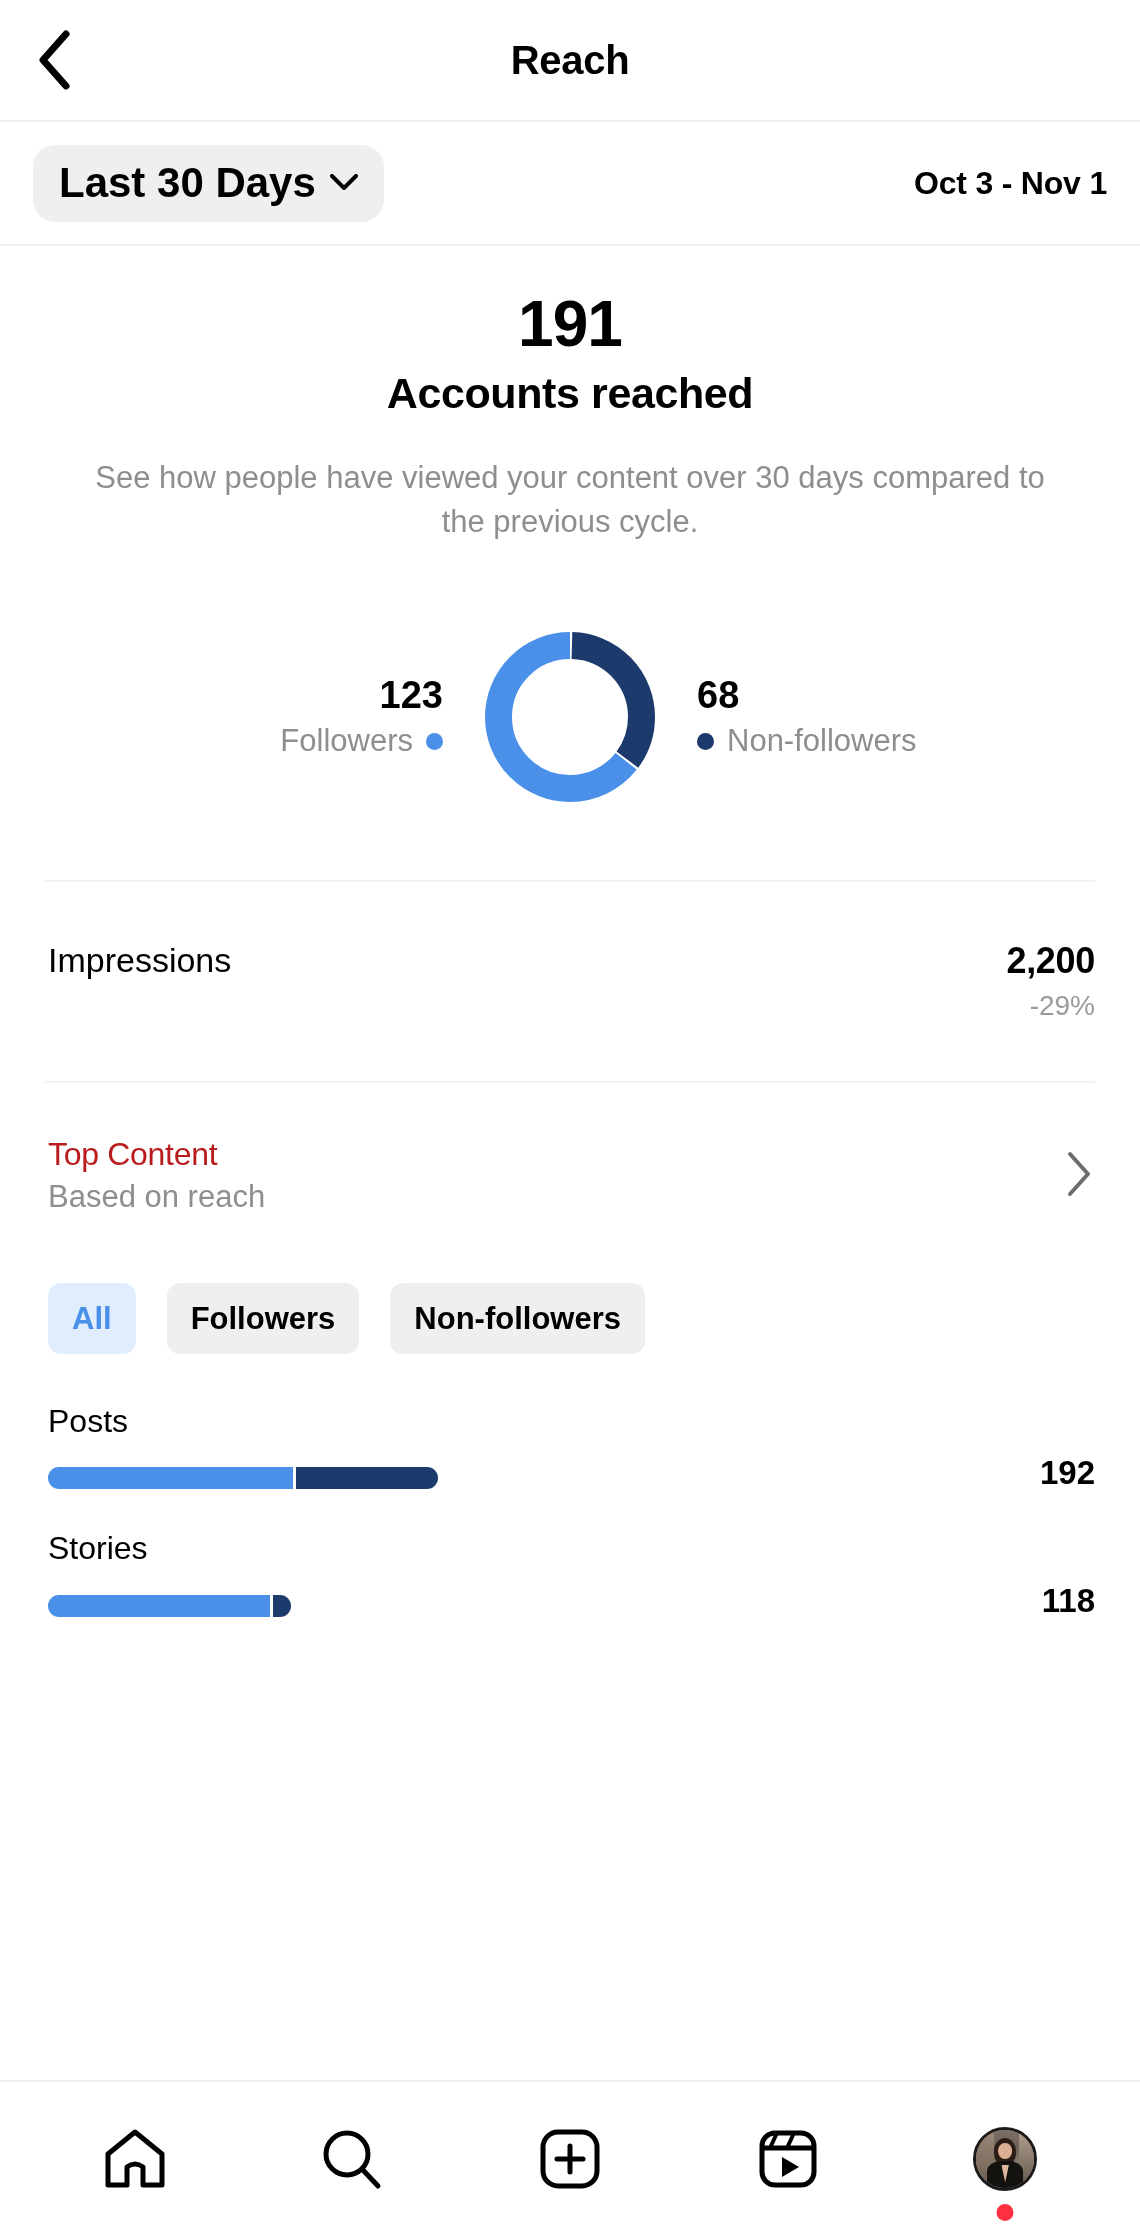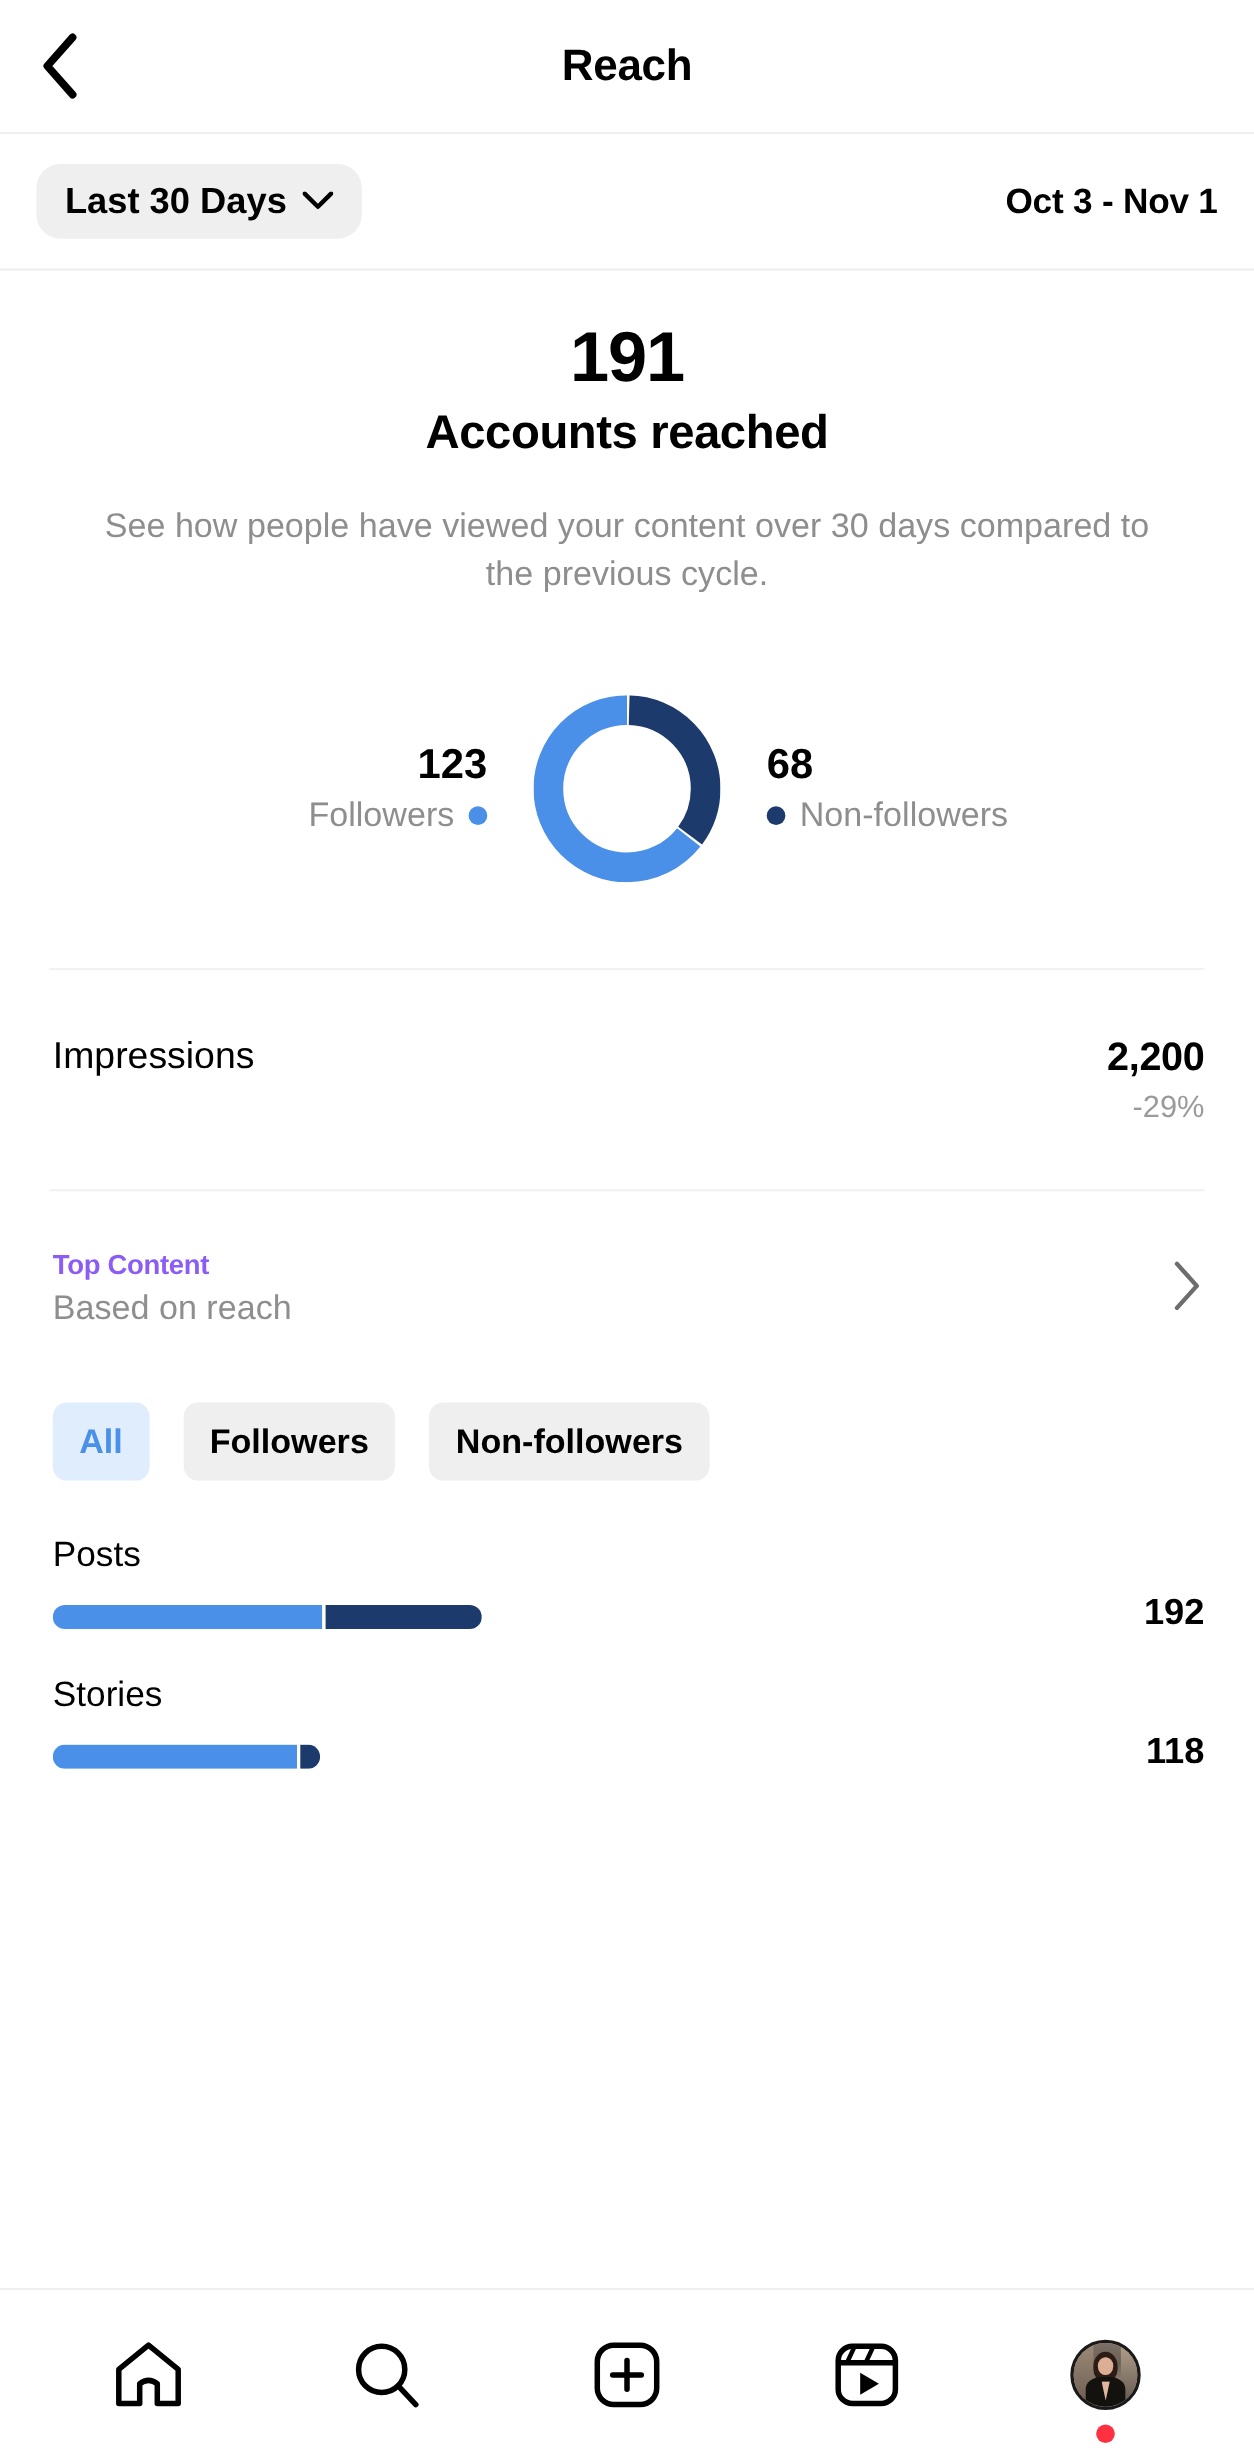--- a/index.html
+++ b/index.html
@@ -67,21 +67,21 @@
     display: inline-flex;
     align-items: center;
     gap: 14px;
     background: #efefef;
     border-radius: 22px;
     padding: 17px 26px 18px 26px;
     cursor: pointer;
     border: none;
   }
   .range-pill .range-label {
-    font-size: 33px;
+    font-size: 42px;
     font-weight: bold;
     color: #000000;
     line-height: 1;
   }
   .chev-down { display: block; margin-top: 2px; }
   .date-range {
     font-size: 32px;
     font-weight: bold;
     color: #000000;
     letter-spacing: -0.2px;
@@ -206,23 +206,23 @@
 
   
   .topcontent {
     display: flex;
     align-items: center;
     justify-content: space-between;
     padding: 52px 48px 0 48px;
     cursor: pointer;
   }
   .tc-title {
-    font-size: 25px;
-    font-weight: bold;
-    color: #8b5cf6;
+    font-size: 32px;
+    font-weight: normal;
+    color: #b91c1c;
     line-height: 1.2;
     letter-spacing: -0.3px;
   }
   .tc-sub {
     font-size: 31px;
     color: #8e8e8e;
     line-height: 1.25;
     margin-top: 5px;
   }
   .chev-right { display: block; }

